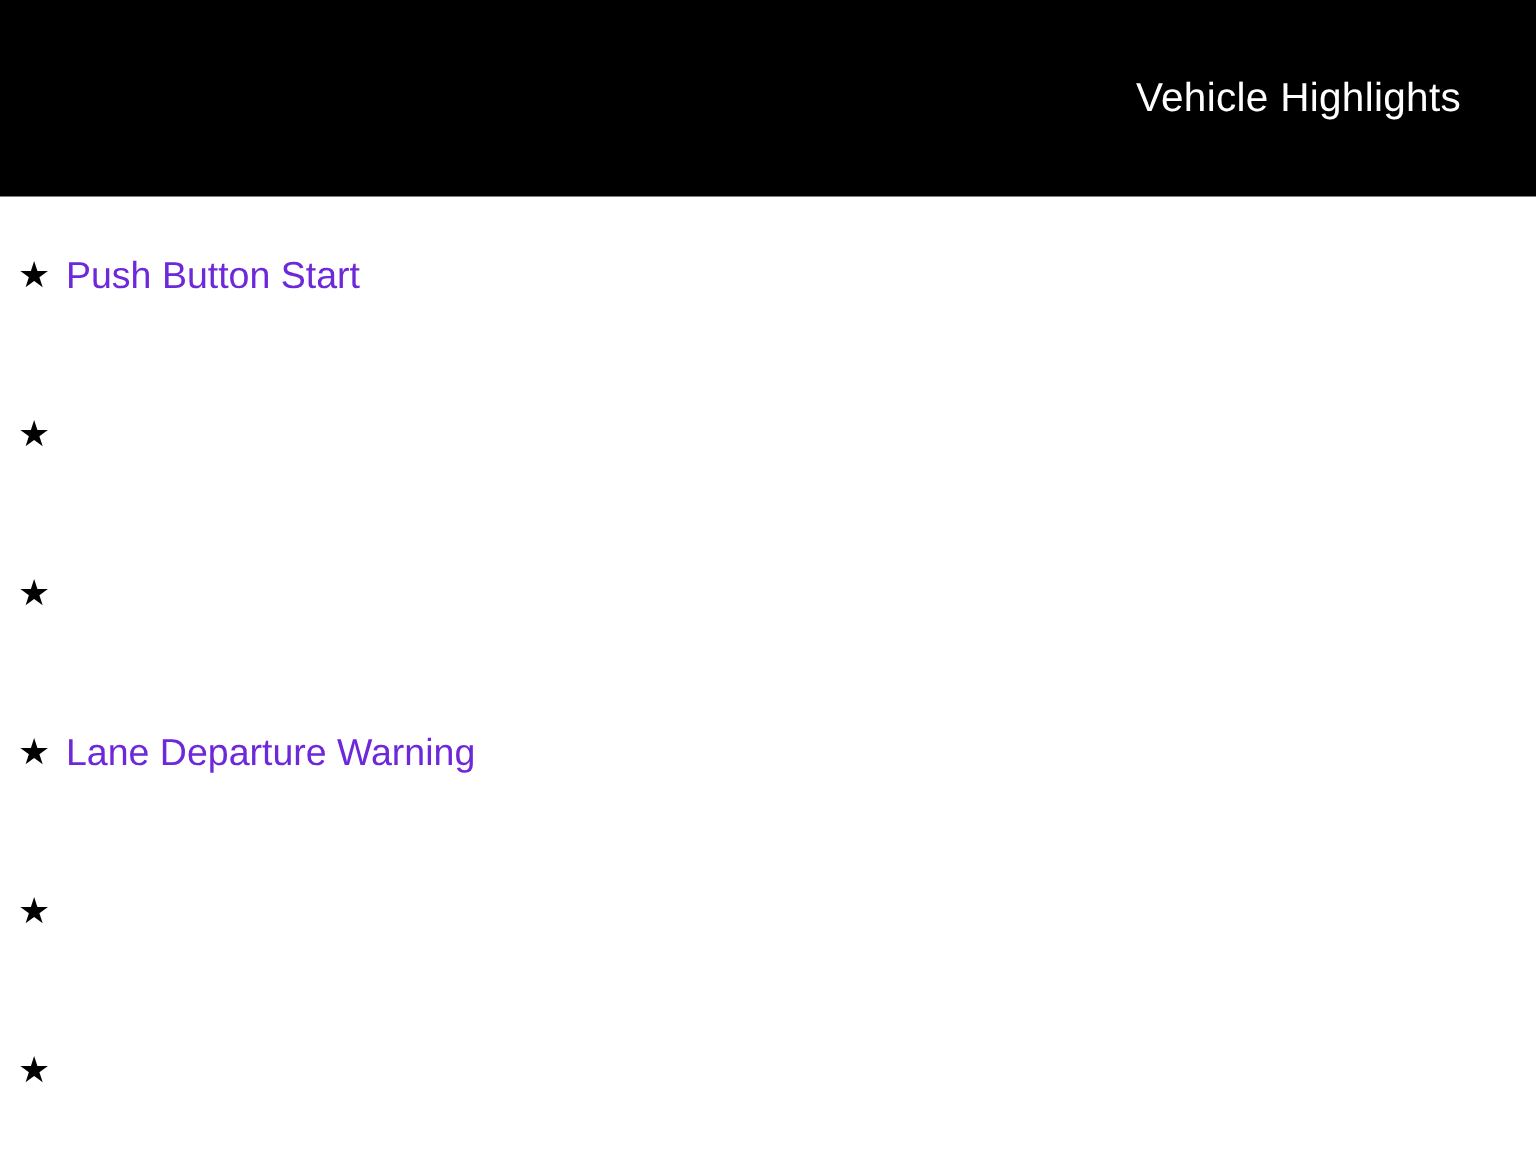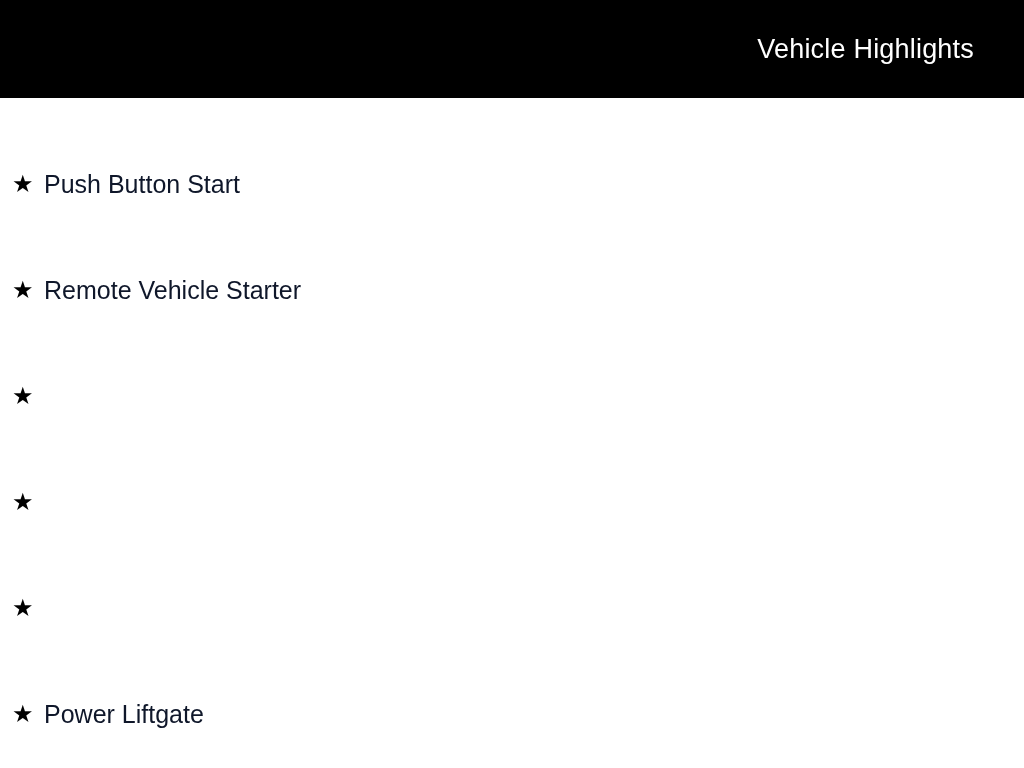--- a/index.html
+++ b/index.html
@@ -17,21 +17,21 @@
     height: 768px;
     background: #ffffff;
     overflow: hidden;
   }
 
   .header-bar {
     position: absolute;
     top: 0;
     left: 0;
     width: 1024px;
-    height: 98px;
+    height: 131px;
     background: #000000;
     display: flex;
     align-items: center;
     justify-content: flex-end;
     box-sizing: border-box;
     padding-right: 50px;
   }
 
   .header-title {
     color: #ffffff;
@@ -63,51 +63,50 @@
     flex: 0 0 auto;
     width: 32px;
     font-size: 24px;
     line-height: 1;
     color: #000000;
     text-align: left;
   }
 
   .highlight-label {
     font-size: 25px;
-    color: #0f172a;
+    color: #6d28d9;
     line-height: 1;
     white-space: nowrap;
   }
 </style>
 </head>
 <body>
 
 <div class="page">
 
   <div class="header-bar">
     <div class="header-title">Vehicle Highlights</div>
   </div>
 
   <ul class="highlights-list">
     <li class="highlight-item">
       <span class="bullet-star">★</span>
       <span class="highlight-label">Push Button Start</span>
     </li>
     <li class="highlight-item">
       <span class="bullet-star">★</span>
-      <span class="highlight-label">Remote Vehicle Starter</span>
+    </li>
+    <li class="highlight-item">
+      <span class="bullet-star">★</span>
+    </li>
+    <li class="highlight-item">
+      <span class="bullet-star">★</span>
+      <span class="highlight-label">Lane Departure Warning</span>
     </li>
     <li class="highlight-item">
       <span class="bullet-star">★</span>
     </li>
     <li class="highlight-item">
       <span class="bullet-star">★</span>
     </li>
-    <li class="highlight-item">
-      <span class="bullet-star">★</span>
-    </li>
-    <li class="highlight-item">
-      <span class="bullet-star">★</span>
-      <span class="highlight-label">Power Liftgate</span>
-    </li>
   </ul>
 
 </div>
 
 </body></html>

